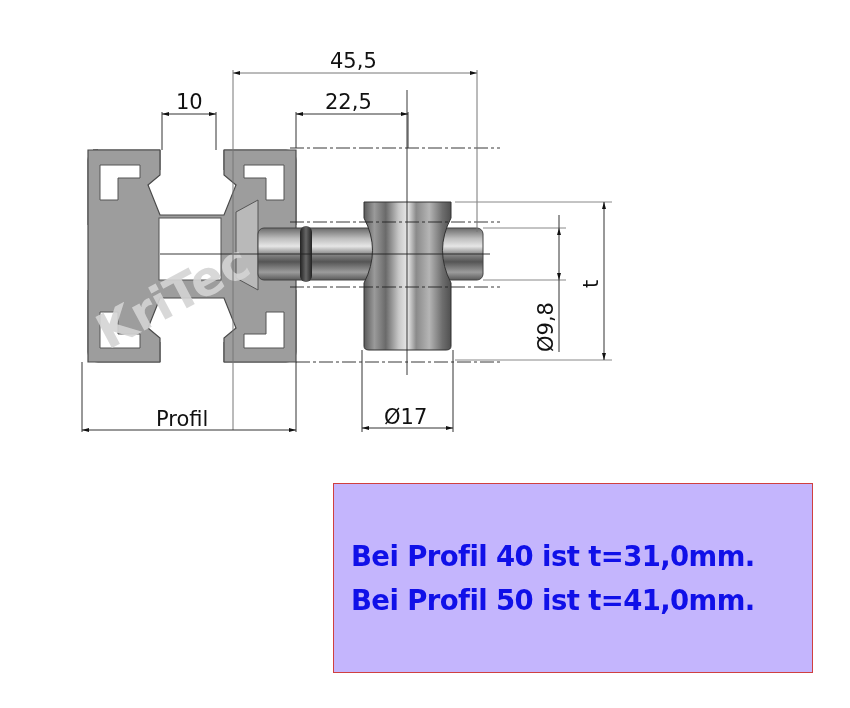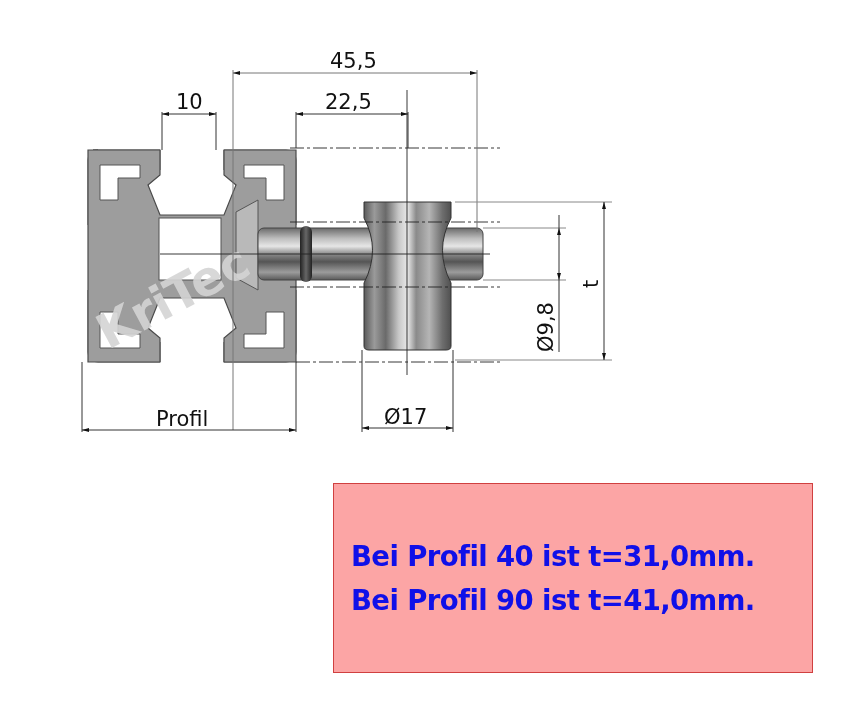--- a/index.html
+++ b/index.html
@@ -1,21 +1,21 @@
 <!DOCTYPE html>
 <html><head>
 <meta charset="utf-8">
 <style>
   html, body { margin: 0; padding: 0; background: #ffffff; }
   body { width: 850px; height: 708px; position: relative; overflow: hidden; font-family: "DejaVu Sans", sans-serif; }
   #drawing { position: absolute; left: 0; top: 0; width: 850px; height: 708px; }
   .dim-text { font-family: "DejaVu Sans", sans-serif; font-size: 21px; fill: #111; }
   .note-box {
     position: absolute; left: 333px; top: 483px; width: 480px; height: 190px;
-    border: 1.5px solid #d04040; box-sizing: border-box; background: #fca5a5;
+    border: 1.5px solid #d04040; box-sizing: border-box; background: #c4b5fd;
     display: flex; flex-direction: column; justify-content: center; padding-left: 17px;
   }
   .note-line {
     font-family: "DejaVu Sans", sans-serif; font-weight: bold; color: #1010e8;
     font-size: 27.5px; line-height: 44px; letter-spacing: -0.6px; white-space: nowrap;
   }
 </style>
 </head>
 <body>
 
@@ -137,14 +137,14 @@
   <text class="dim-text" x="330" y="68">45,5</text>
   <text class="dim-text" x="325" y="109">22,5</text>
   <text class="dim-text" x="156" y="426">Profil</text>
   <text class="dim-text" x="384" y="424">Ø17</text>
   <text class="dim-text" x="0" y="0" transform="translate(553 352) rotate(-90)">Ø9,8</text>
   <text class="dim-text" x="0" y="0" transform="translate(598 288) rotate(-90)">t</text>
 </svg>
 
 <div class="note-box">
   <div class="note-line">Bei Profil 40 ist t=31,0mm.</div>
-  <div class="note-line">Bei Profil 90 ist t=41,0mm.</div>
+  <div class="note-line">Bei Profil 50 ist t=41,0mm.</div>
 </div>
 
 </body></html>

